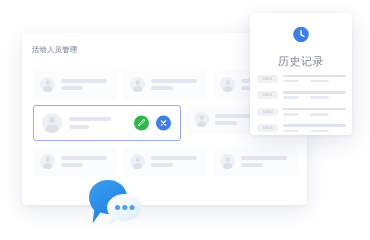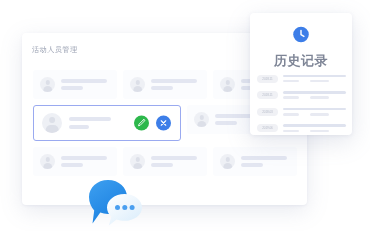--- a/index.html
+++ b/index.html
@@ -35,21 +35,21 @@
   }
   .panel-title {
     position: absolute;
     left: 10px;
     top: 12px;
     font-size: 7.2px;
     line-height: 10px;
     color: #9aa1b2;
     letter-spacing: 0.4px;
     white-space: nowrap;
-    font-weight: 400;
+    font-weight: 700;
   }
 
   
   .grid {
     position: absolute;
     left: 11px;
     top: 37px;
     width: 264px;
   }
   .grid-row {
@@ -202,25 +202,25 @@
     transform: translateX(-50%);
     width: 17px;
     height: 17px;
   }
   .history-title {
     position: absolute;
     left: 0;
     right: 0;
     top: 43px;
     text-align: center;
-    font-size: 13px;
+    font-size: 11px;
     line-height: 10px;
     color: #7e8596;
     letter-spacing: 0.5px;
-    font-weight: 700;
+    font-weight: 400;
   }
   .history-list {
     position: absolute;
     left: 7px;
     right: 6px;
     top: 60px;
   }
   .history-row {
     display: flex;
     align-items: center;

